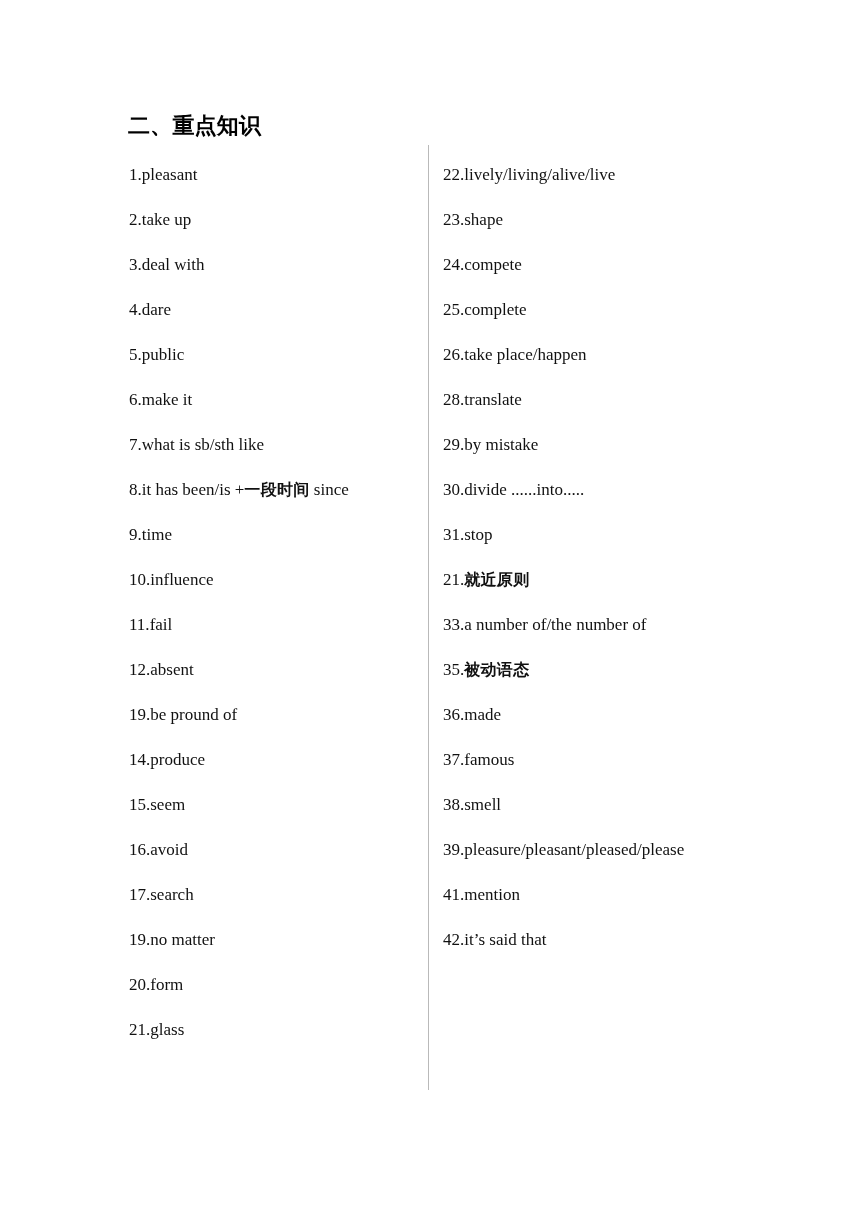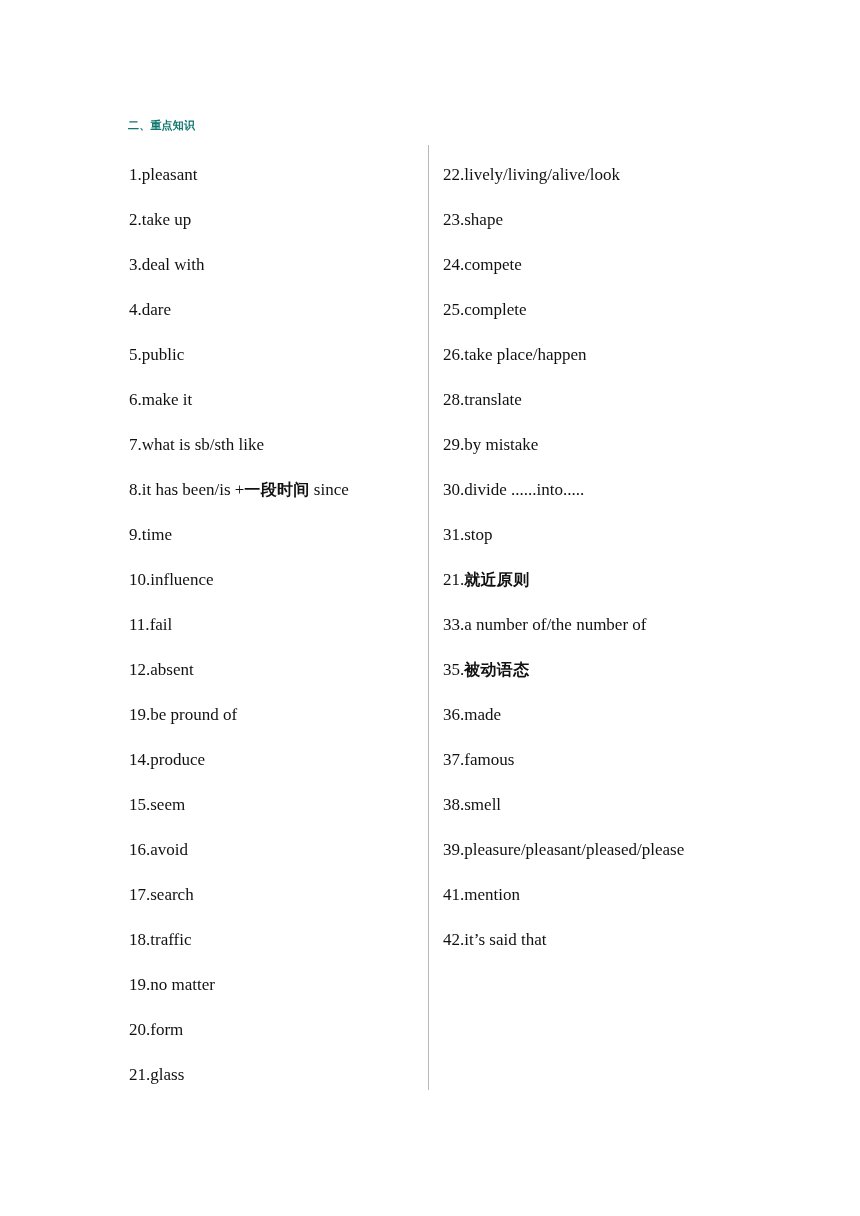--- a/index.html
+++ b/index.html
@@ -24,27 +24,27 @@
     width: 860px;
     height: 1216px;
     background: #ffffff;
   }
 
   
   .section-heading {
     position: absolute;
     left: 128px;
     top: 114px;
-    font-family: Liberation Mono, monospace;
+    font-family: Liberation Serif, serif;
     font-weight: bold;
-    font-size: 11px;
+    font-size: 22px;
     line-height: 24px;
     letter-spacing: 0.2px;
     white-space: nowrap;
-    color: #0f766e;
+    color: #000000;
   }
 
   
   .columns {
     position: absolute;
     left: 0;
     top: 152px;
     width: 860px;
   }
 
@@ -102,27 +102,26 @@
         <div class="entry"><span>8.</span><span><span>it has been/is +</span><span class="cjk">一段时间</span><span>  since</span></span></div>
         <div class="entry"><span>9.</span><span>time</span></div>
         <div class="entry"><span>10.</span><span>influence</span></div>
         <div class="entry"><span>11.</span><span>fail</span></div>
         <div class="entry"><span>12.</span><span>absent</span></div>
         <div class="entry"><span>19.</span><span>be pround of</span></div>
         <div class="entry"><span>14.</span><span>produce</span></div>
         <div class="entry"><span>15.</span><span>seem</span></div>
         <div class="entry"><span>16.</span><span>avoid</span></div>
         <div class="entry"><span>17.</span><span>search</span></div>
-        <div class="entry"><span>18.</span><span>traffic</span></div>
         <div class="entry"><span>19.</span><span>no matter</span></div>
         <div class="entry"><span>20.</span><span>form</span></div>
         <div class="entry"><span>21.</span><span>glass</span></div>
       </div>
     <div class="col col-right" id="col-right">
-        <div class="entry"><span>22.</span><span>lively/living/alive/look</span></div>
+        <div class="entry"><span>22.</span><span>lively/living/alive/live</span></div>
         <div class="entry"><span>23.</span><span>shape</span></div>
         <div class="entry"><span>24.</span><span>compete</span></div>
         <div class="entry"><span>25.</span><span>complete</span></div>
         <div class="entry"><span>26.</span><span>take place/happen</span></div>
         <div class="entry"><span>28.</span><span>translate</span></div>
         <div class="entry"><span>29.</span><span>by mistake</span></div>
         <div class="entry"><span>30.</span><span>divide ......into.....</span></div>
         <div class="entry"><span>31.</span><span>stop</span></div>
         <div class="entry"><span>21.</span><span class="cjk">就近原则</span></div>
         <div class="entry"><span>33.</span><span>a number of/the number of</span></div>

